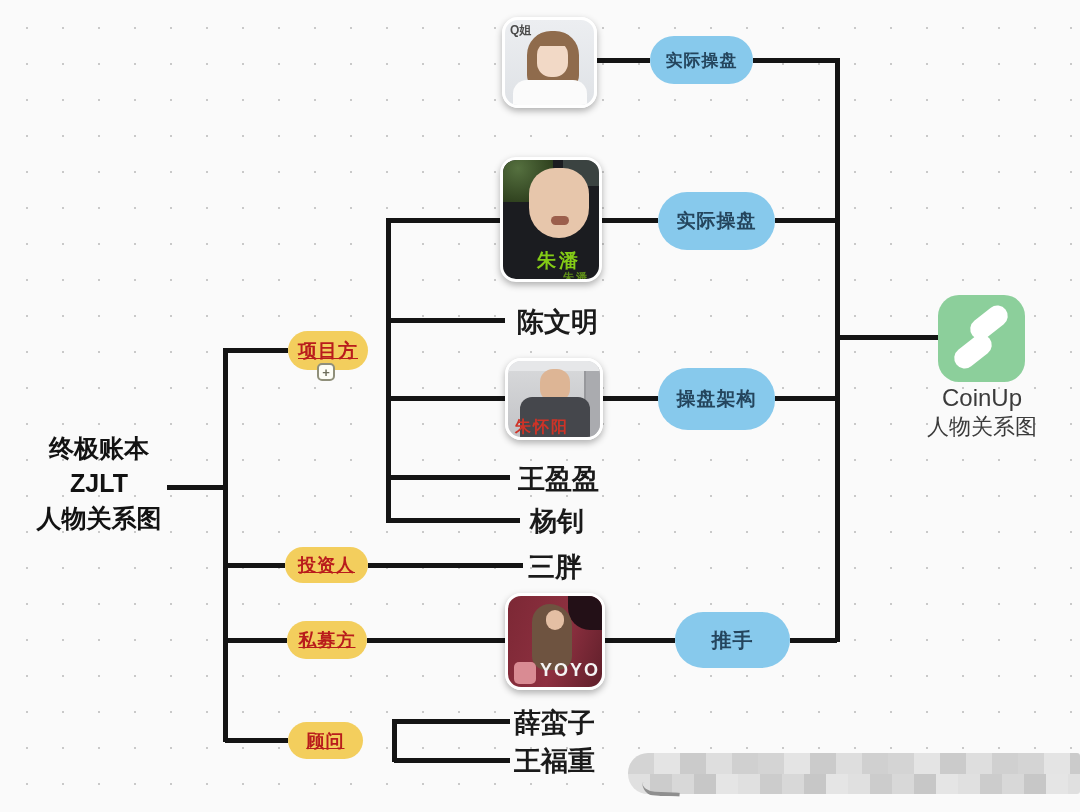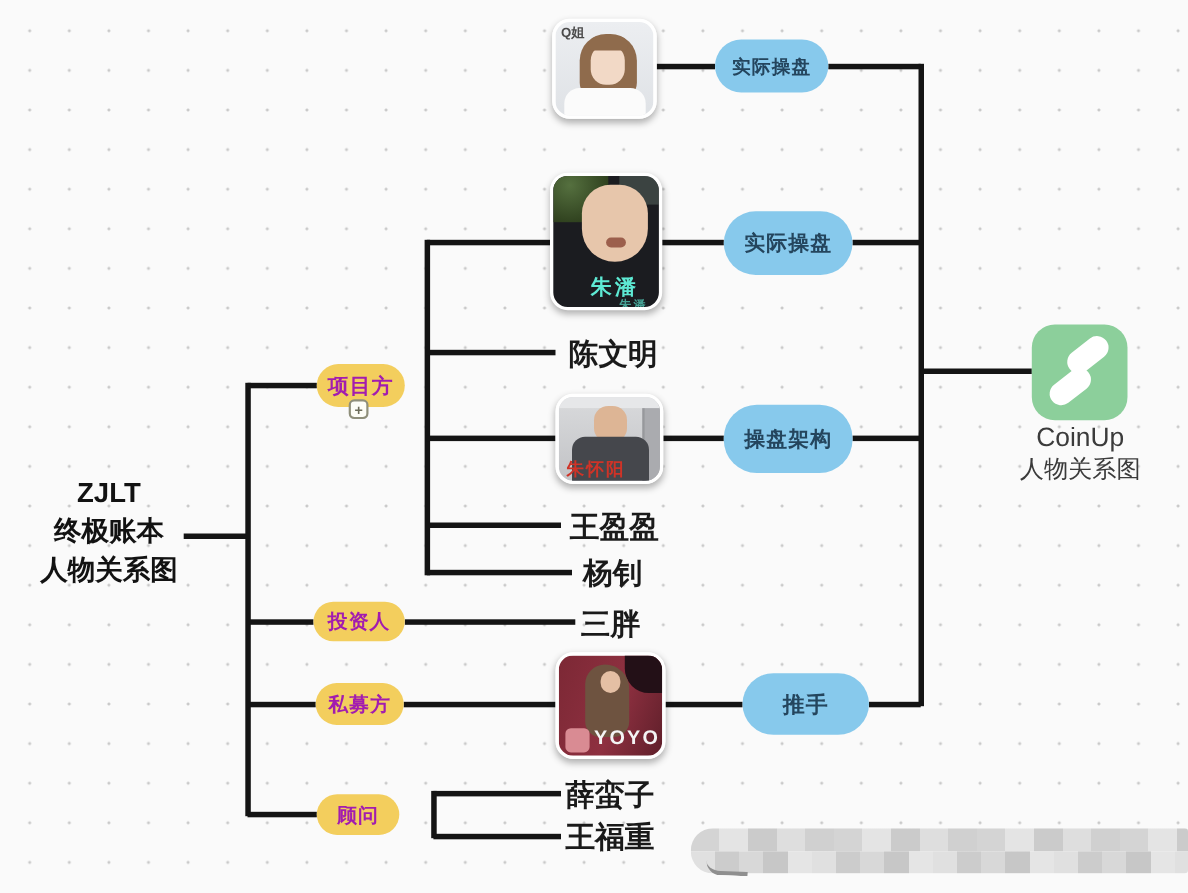--- a/index.html
+++ b/index.html
@@ -9,21 +9,21 @@
     background-color:#fafafa;
     background-image: radial-gradient(#c9c9c9 1.3px, transparent 1.5px);
     background-size:36px 36px; background-position:9px 10px;
   }
   .line { position:absolute; background:#141414; }
   .h { height:5px; } .v { width:5px; }
 
   .pill { position:absolute; display:flex; align-items:center; justify-content:center;
           font-weight:700; letter-spacing:1px; }
   .pill.blue { background:#87c9ec; color:#24455d; border-radius:30px; }
-  .pill.yellow { background:#f3ce5d; color:#a21caf; border-radius:20px; }
+  .pill.yellow { background:#f3ce5d; color:#b91c1c; border-radius:20px;text-decoration:underline; }
 
   .name { position:absolute; color:#1a1a1a; font-weight:600; font-size:27px; white-space:nowrap; }
 
   .root-label { position:absolute; left:18px; top:431px; width:162px; text-align:center;
                 color:#121212; font-weight:700; font-size:25px; line-height:35px; }
 
   .photo { position:absolute; border-radius:16px; border:3px solid #ffffff;
            box-shadow:0 3px 7px rgba(0,0,0,0.30); overflow:hidden; }
   .photo .ab { position:absolute; }
 
@@ -42,21 +42,21 @@
 
   .wm { position:absolute; left:628px; top:753px; width:452px; height:41px;
         border-radius:20px 3px 3px 20px; overflow:hidden; }
   .wm-row { width:100%; height:50%; }
   .wm-row.r1 { background:repeating-linear-gradient(90deg,#d4d4d4 0 26px,#e4e4e4 26px 52px,#cbcbcb 52px 78px,#dedede 78px 104px,#d0d0d0 104px 130px); }
   .wm-row.r2 { background:repeating-linear-gradient(90deg,#e0e0e0 0 22px,#cccccc 22px 44px,#d8d8d8 44px 66px,#c7c7c7 66px 88px,#e5e5e5 88px 110px); }
   .wm-tail { position:absolute; left:642px; top:783px; width:38px; height:13px;
              border-bottom:4px solid #8f8f8f; border-bottom-left-radius:16px;
              transform:rotate(2deg); }
 
-  .red-name { position:absolute; color:#5eead4; font-weight:700; }
+  .red-name { position:absolute; color:#84cc16; font-weight:700; }
 </style>
 </head>
 <body>
 
 <div id="canvas">
 
   <div class="line h" style="left:167px;top:485px;width:58px;"></div>
   <div class="line v" style="left:223px;top:348px;height:394px;"></div>
   <div class="line h" style="left:225px;top:348px;width:63px;"></div>
   <div class="line h" style="left:225px;top:563px;width:60px;"></div>
@@ -81,22 +81,22 @@
   <div class="line v" style="left:835px;top:58px;height:584px;"></div>
   <div class="line h" style="left:837px;top:335px;width:101px;"></div>
   <div class="line h" style="left:605px;top:638px;width:70px;"></div>
   <div class="line h" style="left:790px;top:638px;width:47px;"></div>
 
   <div class="line v" style="left:392px;top:719px;height:43px;"></div>
   <div class="line h" style="left:394px;top:719px;width:116px;"></div>
   <div class="line h" style="left:394px;top:758px;width:116px;"></div>
 
   <div class="root-label">
+    <div>终极账本</div>
     <div>ZJLT</div>
-    <div>终极账本</div>
     <div>人物关系图</div>
   </div>
 
   <div class="pill yellow" style="left:288px;top:331px;width:80px;height:39px;font-size:19px;">项目方</div>
   <div class="expand-btn">+</div>
   <div class="pill yellow" style="left:285px;top:547px;width:83px;height:36px;font-size:18px;">投资人</div>
   <div class="pill yellow" style="left:287px;top:621px;width:80px;height:38px;font-size:18px;">私募方</div>
   <div class="pill yellow" style="left:288px;top:722px;width:75px;height:37px;font-size:18px;">顾问</div>
 
   <div class="pill blue" style="left:650px;top:36px;width:103px;height:48px;font-size:17px;">实际操盘</div>

